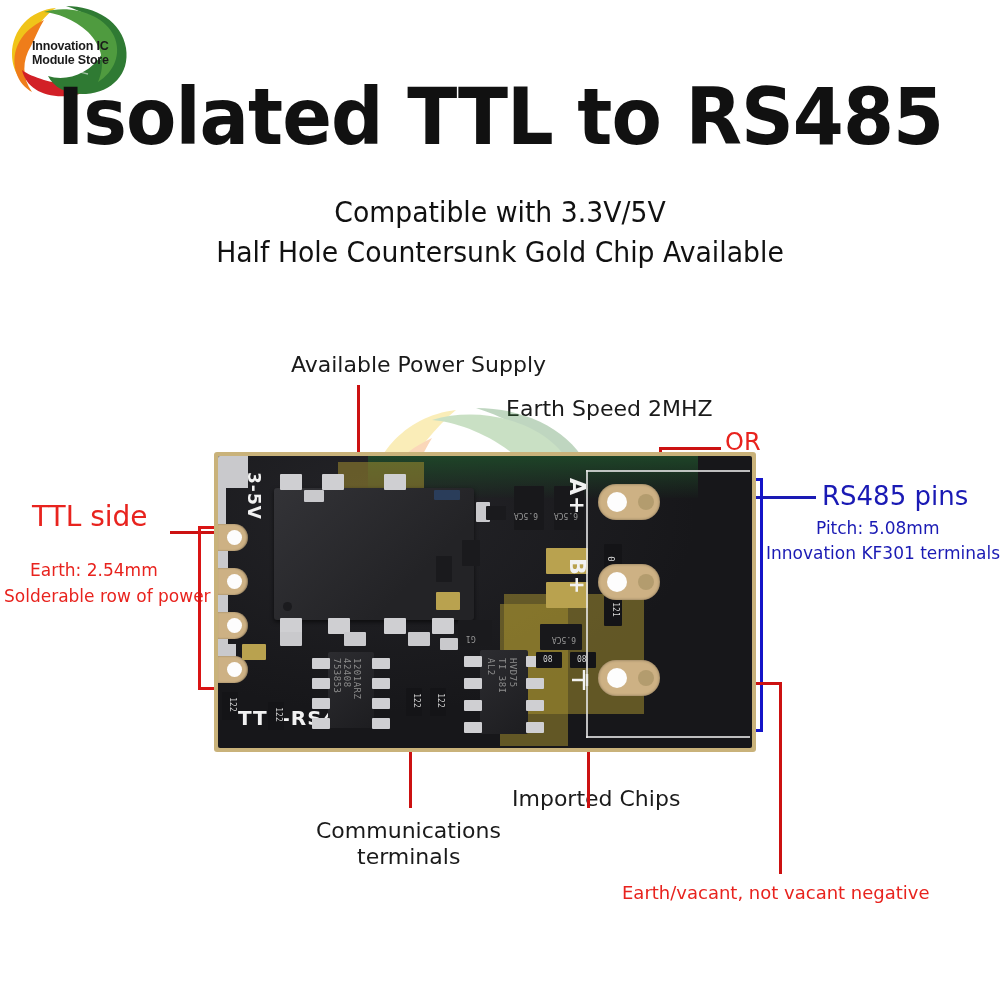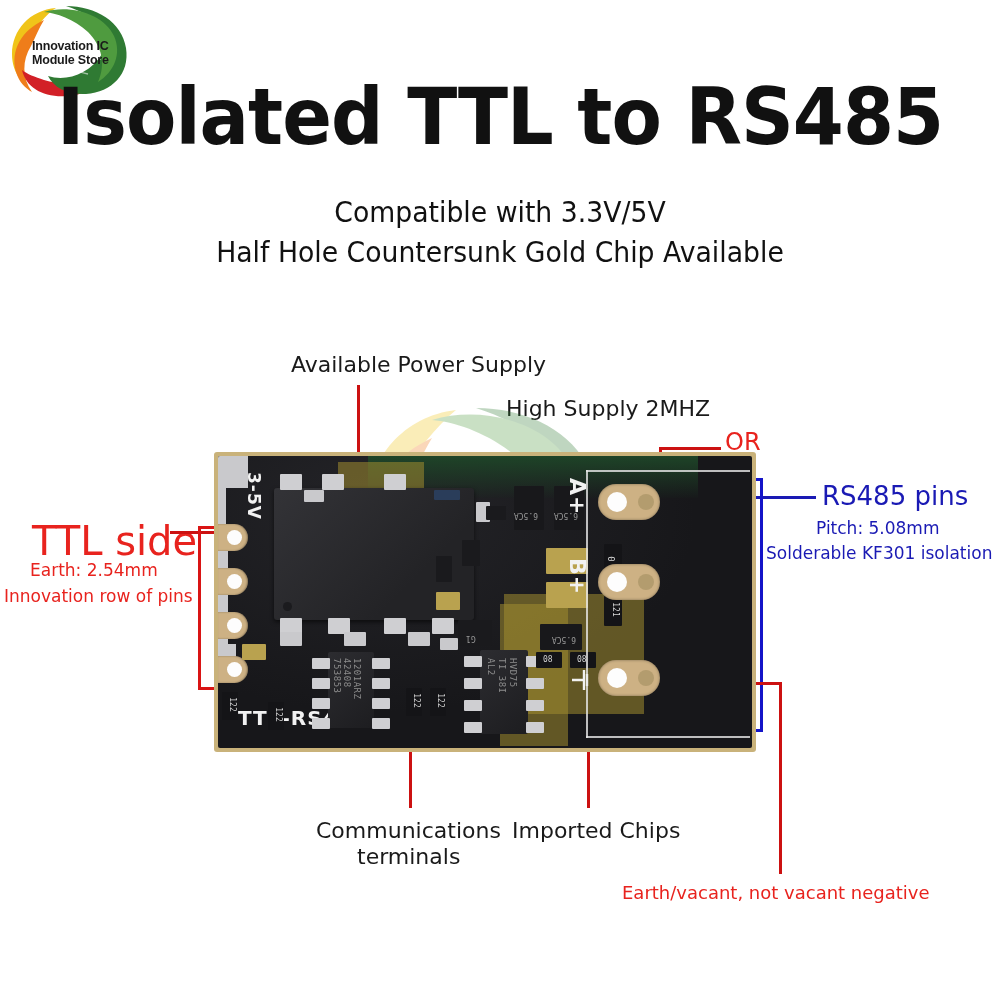--- a/index.html
+++ b/index.html
@@ -280,44 +280,44 @@
 
 <div id="title">Isolated TTL to RS485</div>
 <div id="subtitle">
   <div>Compatible with 3.3V/5V</div>
   <div>Half Hole Countersunk Gold Chip Available</div>
 </div>
 
 <div class="ann ann-blk" style="left:291px; top:352px;">Available Power Supply</div>
 <div class="line" style="left:357px; top:385px; width:3px; height:135px;"></div>
 
-<div class="ann ann-blk" style="left:506px; top:396px;">High Supply 2MHZ</div>
+<div class="ann ann-blk" style="left:506px; top:396px;">Earth Speed 2MHZ</div>
 
 <div class="ann ann-red" style="left:725px; top:428px; font-size:24px;">OR</div>
 <div class="line" style="left:659px; top:447px; width:62px; height:3px;"></div>
 <div class="line" style="left:659px; top:447px; width:3px; height:75px;"></div>
 <div class="box-red" style="left:645px; top:513px; width:24px; height:42px;"></div>
 
-<div class="ann ann-red" style="left:32px; top:518px; font-size:40px;">TTL side</div>
+<div class="ann ann-red" style="left:32px; top:500px; font-size:28px;">TTL side</div>
 <div class="ann ann-red" style="left:30px; top:560px; font-size:17px;">Earth: 2.54mm</div>
-<div class="ann ann-red" style="left:4px; top:586px; font-size:17px;">Innovation row of pins</div>
+<div class="ann ann-red" style="left:4px; top:586px; font-size:17px;">Solderable row of power</div>
 <div class="line" style="left:170px; top:531px; width:46px; height:3px;"></div>
 <div class="bracket-red" style="left:198px; top:526px; width:50px; height:158px;"></div>
 
 <div class="ann ann-blue" style="left:822px; top:481px; font-size:26px;">RS485 pins</div>
 <div class="ann ann-blue" style="left:816px; top:518px; font-size:17px;">Pitch: 5.08mm</div>
-<div class="ann ann-blue" style="left:766px; top:543px; font-size:17px;">Solderable KF301 isolation</div>
+<div class="ann ann-blue" style="left:766px; top:543px; font-size:17px;">Innovation KF301 terminals</div>
 <div class="line-blue" style="left:756px; top:496px; width:60px; height:3px;"></div>
 <div class="box-blue" style="left:659px; top:478px; width:98px; height:248px;"></div>
 
 <div class="ann ann-blk" style="left:316px; top:818px;">Communications</div>
 <div class="ann ann-blk" style="left:357px; top:844px;">terminals</div>
 <div class="line" style="left:409px; top:742px; width:3px; height:66px;"></div>
 
-<div class="ann ann-blk" style="left:512px; top:818px;">Imported Chips</div>
+<div class="ann ann-blk" style="left:512px; top:786px;">Imported Chips</div>
 <div class="line" style="left:587px; top:742px; width:3px; height:66px;"></div>
 
 <div class="ann ann-red" style="left:622px; top:882px; font-size:18px;">Earth/vacant, not vacant negative</div>
 <div class="line" style="left:736px; top:682px; width:46px; height:3px;"></div>
 <div class="line" style="left:779px; top:682px; width:3px; height:192px;"></div>
 
 <div id="watermark">
   <svg viewBox="0 0 260 200" xmlns="http://www.w3.org/2000/svg">
     <path d="M104 10 C52 16 16 58 16 106 C16 126 22 142 32 156 C24 130 28 98 48 74 C64 54 84 26 104 10 Z" fill="#f0c419"></path>
     <path d="M80 38 C36 58 12 98 24 142 C30 162 42 174 56 182 C36 154 36 118 54 90 C62 74 70 54 80 38 Z" fill="#ef7d1a"></path>

